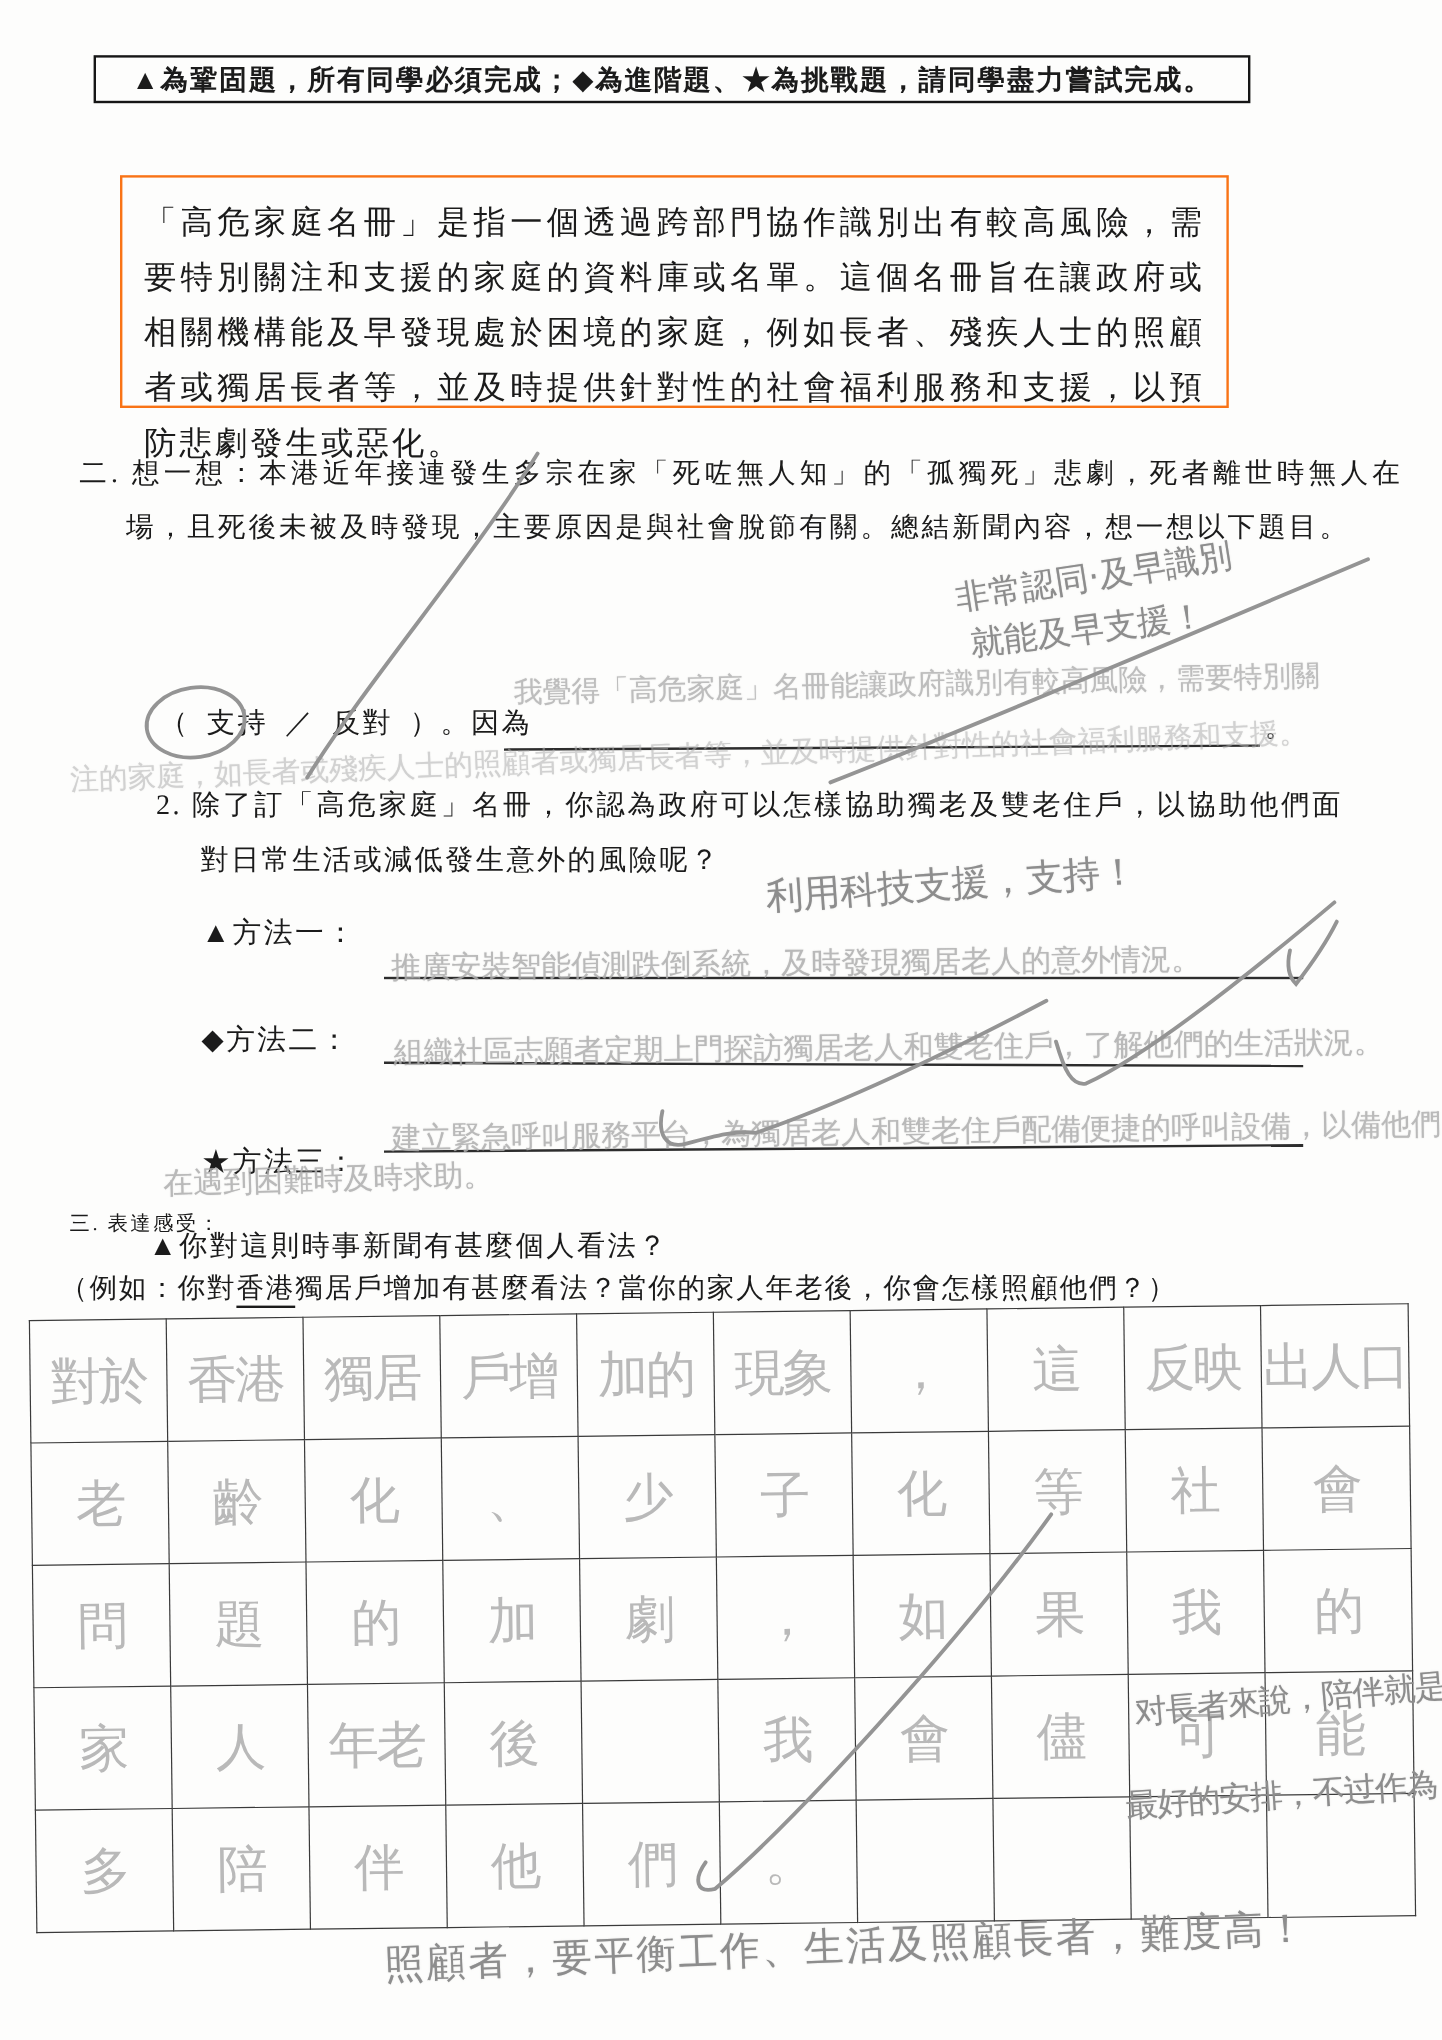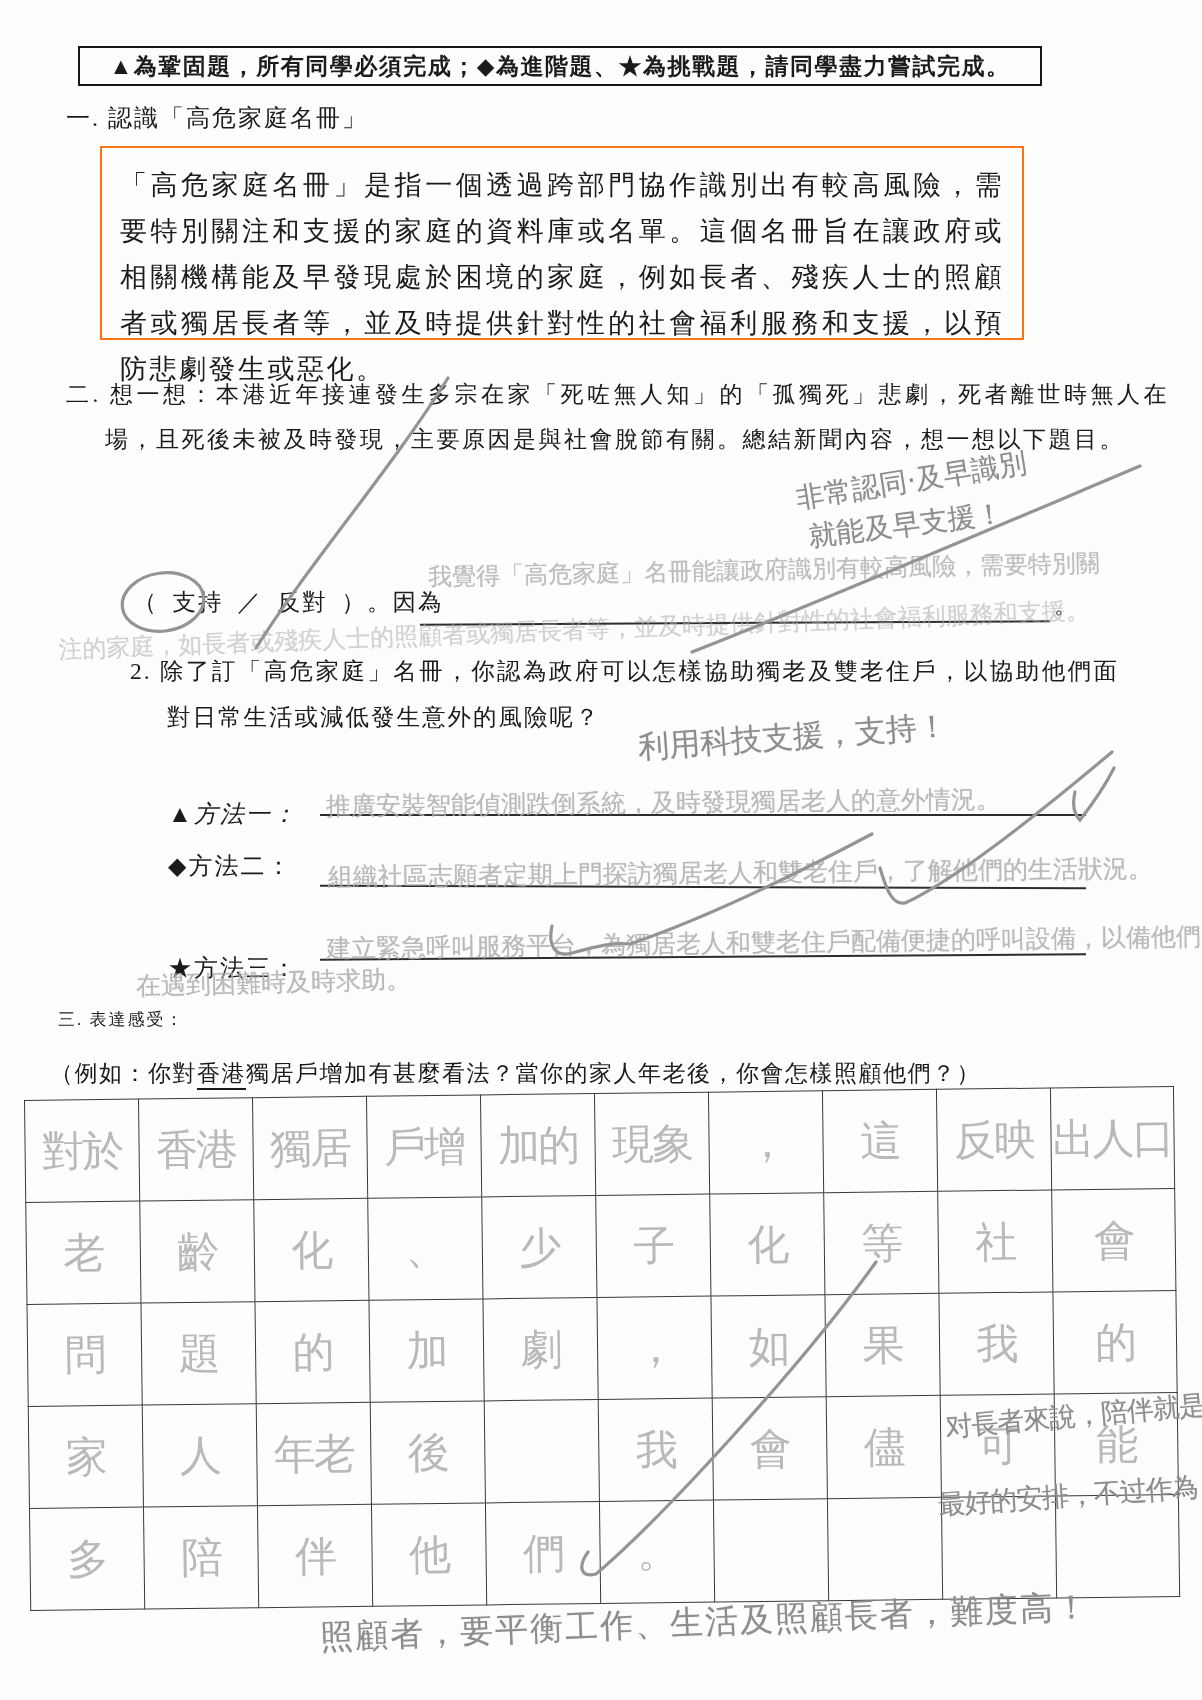--- a/index.html
+++ b/index.html
@@ -38,21 +38,21 @@
   .q1-options span{margin:0 3px;}
   .ans-underline{position:absolute;height:0;border-bottom:2.2px solid #2d2d2d;}
   .u-q1{left:420px;top:622px;width:630px;transform:rotate(-0.3deg);}
   .q1-period{position:absolute;left:1054px;top:590px;font-size:23px;}
   .q2-block{
     position:absolute;left:130px;top:648px;width:952px;
     font-size:23.5px;line-height:46px;letter-spacing:2px;
     text-indent:-37px;padding-left:37px;text-align:justify;
   }
   .method-label{position:absolute;left:168px;font-size:24px;letter-spacing:2px;white-space:nowrap;}
-  .m1{top:798px;font-style:italic;} .m2{top:850px;text-align:right;} .m3{top:952px;}
+  .m1{top:761px;} .m2{top:850px;text-align:right;} .m3{top:952px;}
   .u-m1{left:320px;top:814px;width:766px;}
   .u-m2{left:320px;top:886px;width:766px;transform:rotate(0.2deg);}
   .u-m3{left:320px;top:956px;width:766px;transform:rotate(-0.4deg);}
   .s3-heading{position:absolute;left:58px;top:1008px;font-size:17px;letter-spacing:2px;}
   .s3-question{position:absolute;left:124px;top:1022px;font-size:23.5px;letter-spacing:2px;white-space:nowrap;}
   .s3-example{position:absolute;left:50px;top:1058px;font-size:23px;letter-spacing:1.5px;white-space:nowrap;font-family:Liberation Mono, monospace;}
   .s3-example .uword{border-bottom:2px solid #1b1b1b;}
   
   .grid-wrap{position:absolute;left:24px;top:1100px;transform:rotate(-0.7deg);transform-origin:0 0;}
   table.wgrid{border-collapse:collapse;}
@@ -89,21 +89,20 @@
 </style>
 </head>
 <body>
 
 <div class="page">
 
   <div class="legend-box">
     <span>▲為鞏固題，所有同學必須完成；◆為進階題、★為挑戰題，請同學盡力嘗試完成。</span>
   </div>
 
-  <div class="s1-heading">一. 認識「高危家庭名冊」</div>
   <div class="def-box">
     <span>「高危家庭名冊」是指一個透過跨部門協作識別出有較高風險，需要特別關注和支援的家庭的資料庫或名單。這個名冊旨在讓政府或相關機構能及早發現處於困境的家庭，例如長者、殘疾人士的照顧者或獨居長者等，並及時提供針對性的社會福利服務和支援，以預防悲劇發生或惡化。</span>
   </div>
 
   <div class="s2-para"><span>二.</span> <span>想一想：本港近年接連發生多宗在家「死咗無人知」的「孤獨死」悲劇，死者離世時無人在場，且死後未被及時發現，主要原因是與社會脫節有關。總結新聞內容，想一想以下題目。</span></div>
 
   <div class="q1-options">
     <span>（</span>
     <span>支持</span>
     <span>／</span>
@@ -116,20 +115,21 @@
   <div class="q2-block"><span>2.</span> <span>除了訂「高危家庭」名冊，你認為政府可以怎樣協助獨老及雙老住戶，以協助他們面對日常生活或減低發生意外的風險呢？</span></div>
 
   <div class="method-label m1">▲方法一：</div>
   <div class="ans-underline u-m1"></div>
   <div class="method-label m2">◆方法二：</div>
   <div class="ans-underline u-m2"></div>
   <div class="method-label m3">★方法三：</div>
   <div class="ans-underline u-m3"></div>
 
   <div class="s3-heading">三. 表達感受：</div>
+  <div class="s3-question">▲你對這則時事新聞有甚麼個人看法？</div>
   <div class="s3-example"><span>（例如：你對</span><span class="uword">香港</span><span>獨居戶增加有甚麼看法？當你的家人年老後，你會怎樣照顧他們？）</span></div>
 
   <div class="grid-wrap">
     <table class="wgrid">
       <tbody>
           <tr>
         <td>對於</td>
         <td>香港</td>
         <td>獨居</td>
         <td>戶增</td>

